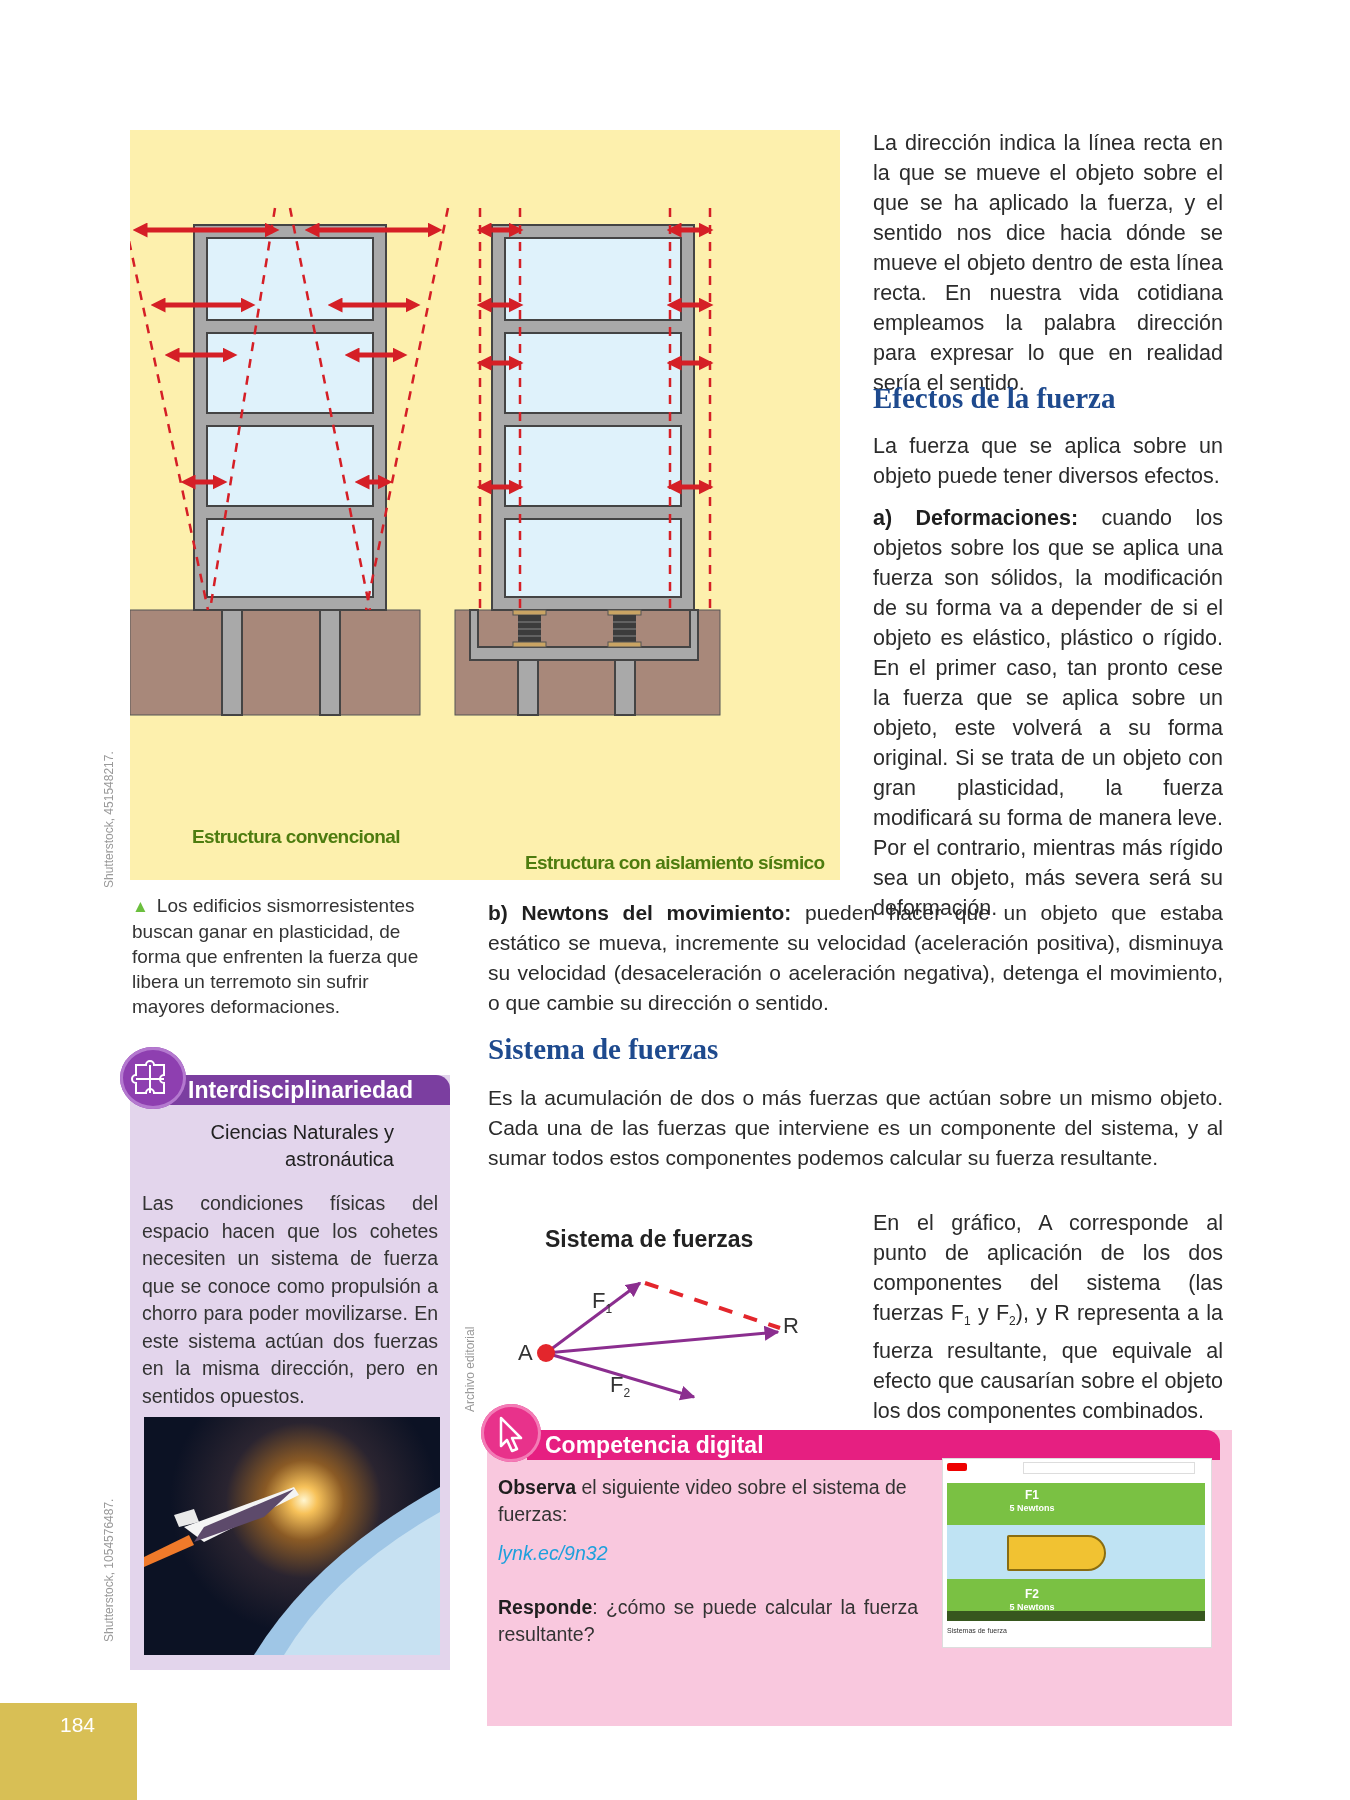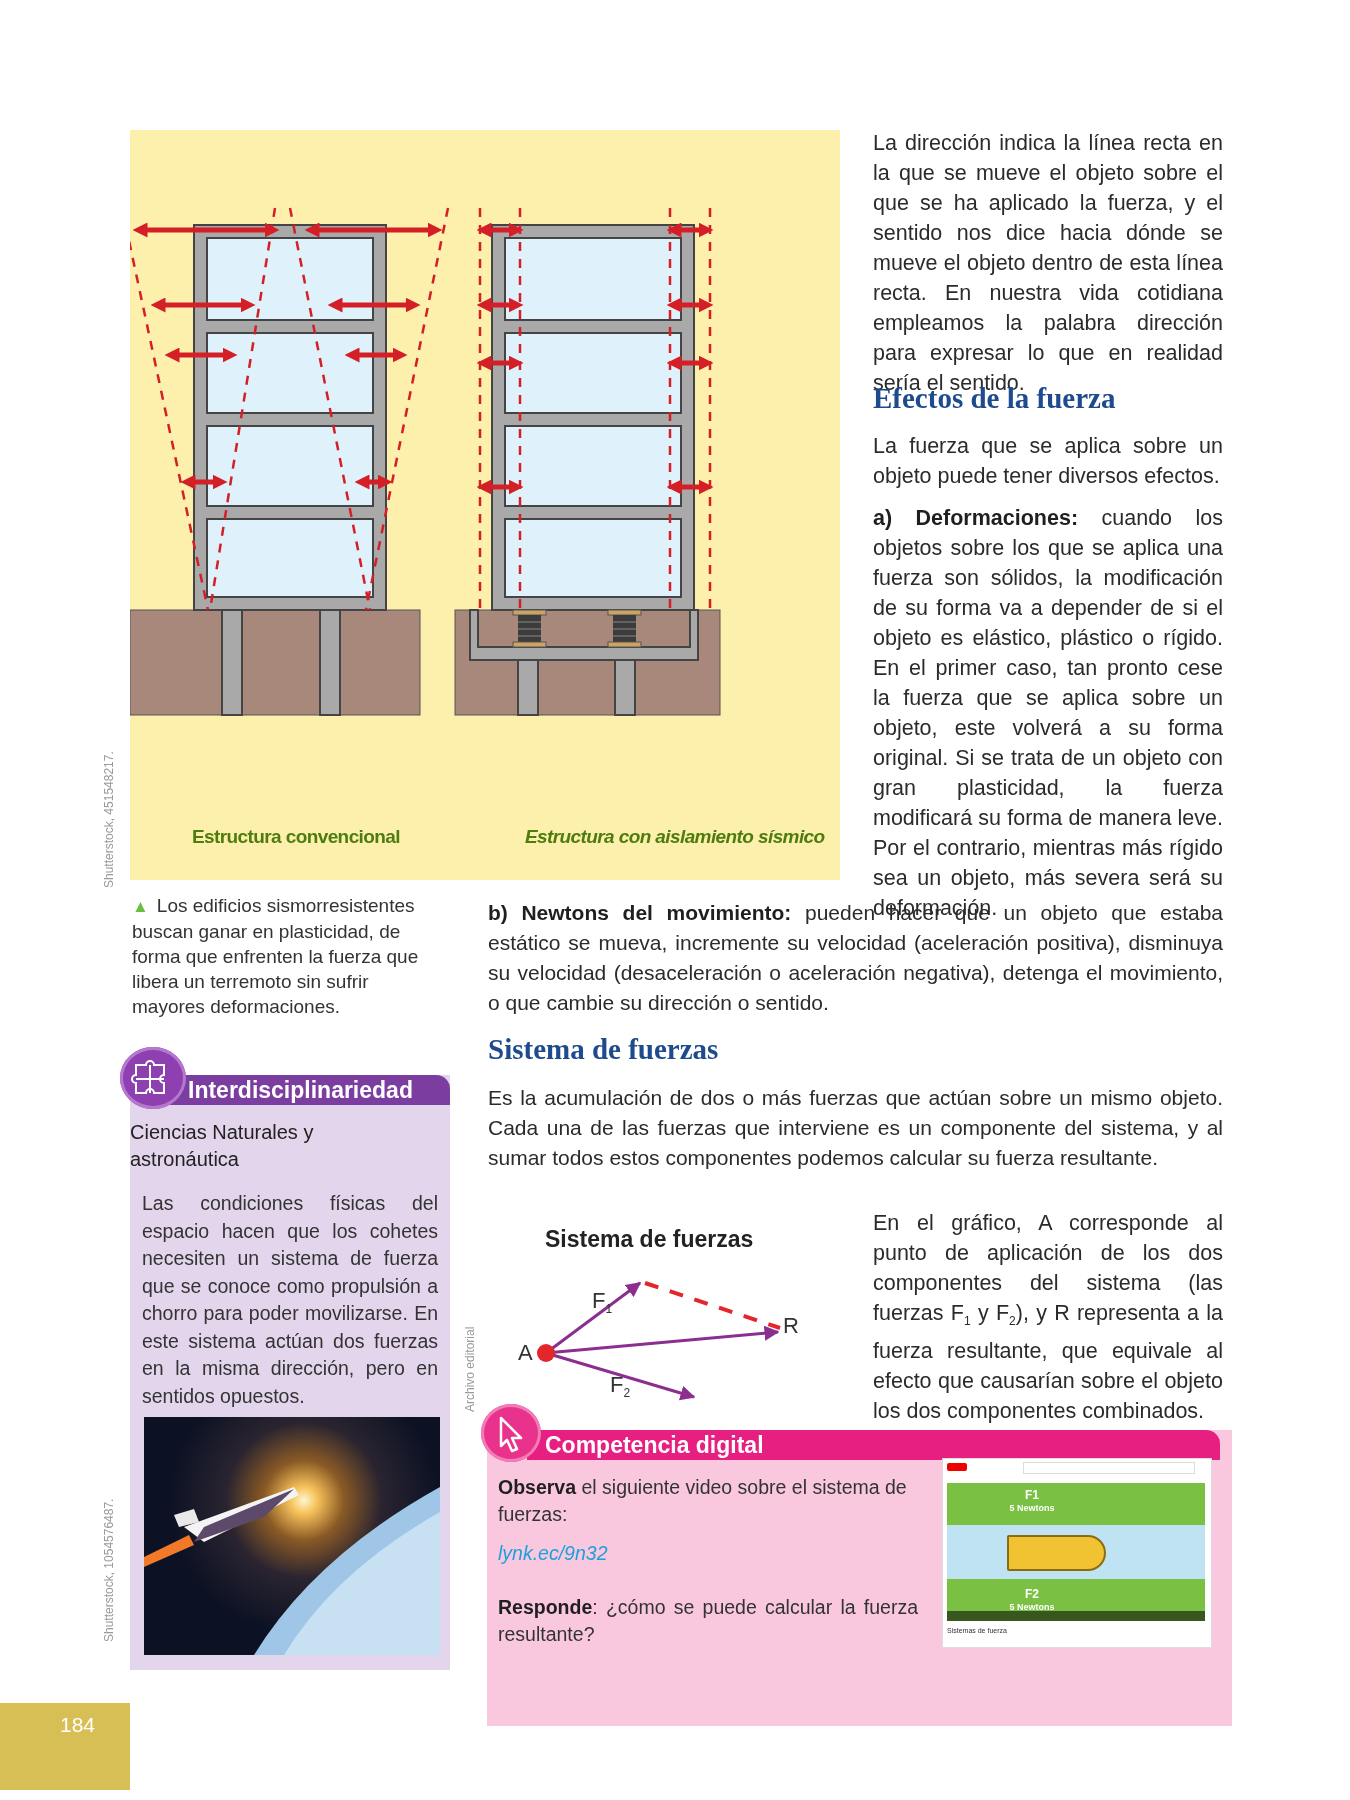--- a/index.html
+++ b/index.html
@@ -20,38 +20,38 @@
 
   #caption { left:132px; top:893px; width:300px; font-size:19px; line-height:25px; color:#333; }
   #caption .tri { color:#6bbf3e; font-size:17px; margin-right:8px; }
 
   
   #interdisc { left:130px; top:1075px; width:320px; height:595px; background:#e3d5ec; }
   #interdisc-header { left:40px; top:0px; width:280px; height:30px; background:#7b3ea0; border-top-right-radius:14px;
                       color:#fff; font-weight:bold; font-size:23px; line-height:30px; padding-left:18px; box-sizing:border-box; }
   #puzzle-badge { left:-10px; top:-28px; width:66px; height:62px; border-radius:50%; background:#8e3fb0;
                   box-shadow:0 0 0 3px #b479cf inset; }
-  #interdisc-sub { left:0; top:44px; width:264px; text-align:left; font-size:20px; line-height:27px; color:#222; }
+  #interdisc-sub { left:0; top:44px; width:264px; text-align:right; font-size:20px; line-height:27px; color:#222; }
   #interdisc-body { left:12px; top:115px; width:296px; font-size:19.5px; line-height:27.5px; color:#333; text-align:justify; }
   #space-photo { left:14px; top:342px; width:296px; height:238px; overflow:hidden;
                  background: radial-gradient(circle at 54% 35%, #fff6d0 0%, #f7c25a 6%, #8a5a25 18%, #2a2430 35%, #0c1224 60%); }
 
   
   #force-diagram { left:480px; top:1210px; width:370px; height:200px; }
 
   
   #comp { left:487px; top:1430px; width:733px; height:296px; background:#f9c8de;padding-left:12px; }
   #comp-header { left:40px; top:0; width:693px; height:30px; background:#e61f81; border-top-right-radius:14px;
                  color:#fff; font-weight:bold; font-size:23px; line-height:30px; padding-left:18px; box-sizing:border-box; }
   #cursor-badge { left:-6px; top:-26px; width:60px; height:58px; border-radius:50%; background:#e8328b;
                   box-shadow:0 0 0 3px #f37cb6 inset; }
   .comp-text { font-size:19.5px; line-height:27px; color:#333; }
   #video-thumb { left:455px; top:28px; width:268px; height:188px; background:#fff; border:1px solid #ddd; }
 
-  #page-num-block { left:0; top:1703px; width:130px; height:87px; background:#d8bf55; }
+  #page-num-block { left:0; top:1703px; width:130px; height:97px; background:#d8bf55;padding-left:7px; }
   #page-num { left:60px; top:10px; color:#fff; font-size:21px; }
 </style>
 </head>
 <body>
 
 <div id="seismic-figure" class="abs">
   <svg width="710" height="750" viewBox="0 0 710 750">
     <defs>
       <marker id="ah" viewBox="0 0 10 10" refX="5" refY="5" markerWidth="3" markerHeight="3" orient="auto-start-reverse">
         <path d="M0,0 L10,5 L0,10 z" fill="#d51f26"></path>
@@ -123,21 +123,21 @@
         <line x1="544" y1="100" x2="576" y2="100"></line>
       <line x1="354" y1="175" x2="386" y2="175"></line>
         <line x1="544" y1="175" x2="576" y2="175"></line>
       <line x1="354" y1="233" x2="386" y2="233"></line>
         <line x1="544" y1="233" x2="576" y2="233"></line>
       <line x1="354" y1="357" x2="386" y2="357"></line>
         <line x1="544" y1="357" x2="576" y2="357"></line>
     </g>
   </svg>
   <div class="abs fig-label" style="left:62px; top:696px;">Estructura convencional</div>
-  <div class="abs fig-label" style="left:395px; top:696px;font-style:italic;">Estructura con aislamiento sísmico</div>
+  <div class="abs fig-label" style="left:395px; top:722px;">Estructura con aislamiento sísmico</div>
 </div>
 <div class="abs credit" style="left:102px; top:888px;">Shutterstock, 451548217.</div>
 
 <div id="caption" class="abs">
   <span class="tri">▲</span><span>Los edificios sismorresistentes buscan ganar en plasticidad, de forma que enfrenten la fuerza que libera un terremoto sin sufrir mayores deformaciones.</span>
 </div>
 
 <div class="abs body-text" style="left:873px; top:128px; width:350px;">La dirección indica la línea recta en la que se mueve el objeto sobre el que se ha aplicado la fuerza, y el sentido nos dice hacia dónde se mueve el objeto dentro de esta línea recta. En nuestra vida cotidiana empleamos la palabra dirección para expresar lo que en realidad sería el sentido.</div>
 
 <div class="abs heading" style="left:873px; top:382px;">Efectos de la fuerza</div>

